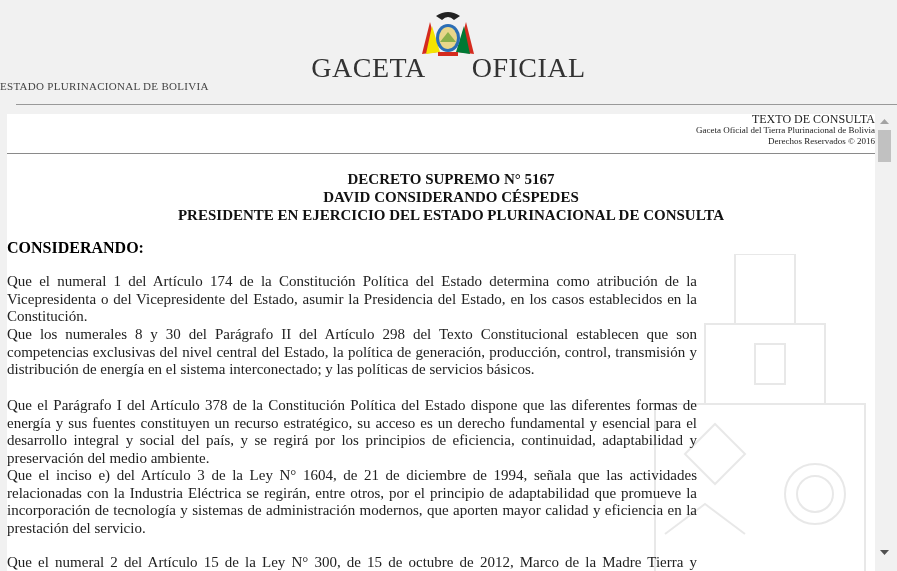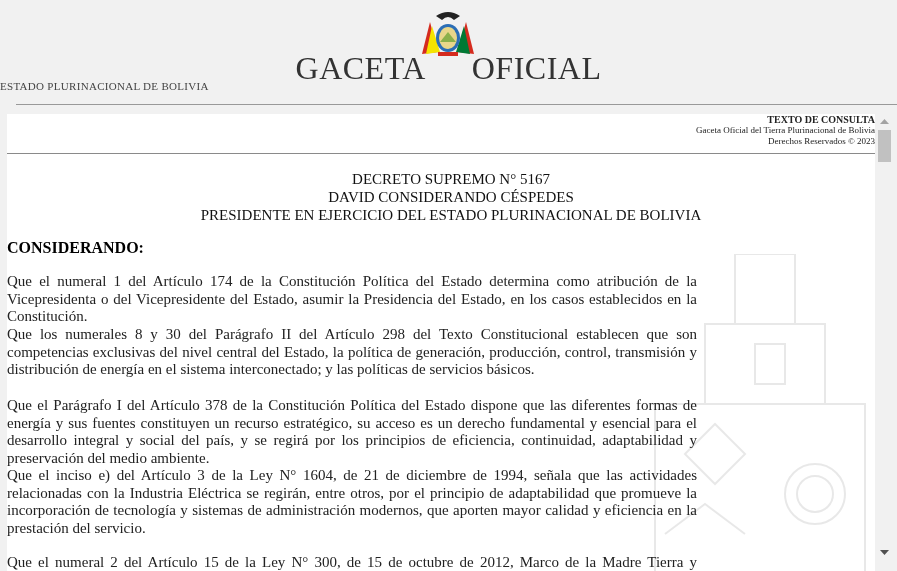--- a/index.html
+++ b/index.html
@@ -11,21 +11,21 @@
   }
   .header {
     position: absolute; left: 0; top: 0; width: 897px; height: 104px;
     background: #f1f1f1;
   }
   .emblem {
     position: absolute; left: 416px; top: 8px; width: 64px; height: 52px;
   }
   .brand-title {
     position: absolute; left: 0; width: 897px; top: 54px; text-align: center;
-    font-size: 32px; color: #333; letter-spacing: 0.5px; line-height: 28px;
+    font-size: 28px; color: #333; letter-spacing: 0.5px; line-height: 28px;
   }
   .brand-title .gap { display: inline-block; width: 46px; }
   .brand-sub {
     position: absolute; left: 0; width: 897px; top: 80px; 
     font-size: 11px; color: #444; letter-spacing: 0.3px; line-height: 12px;
   }
   .header-rule {
     position: absolute; left: 16px; top: 104px; width: 881px; height: 0;
     border-top: 1px solid #999;
   }
@@ -34,28 +34,28 @@
     background: #ffffff; overflow: hidden;
   }
   .watermark {
     position: absolute; right: 0; top: 140px; width: 230px; height: 320px;
     opacity: 0.22;
   }
   .consulta {
     position: absolute; right: 0; top: 0; text-align: right;
     font-size: 9px; line-height: 11px; color: #222;
   }
-  .consulta .c-title { font-weight: bold; font-size: 10px; }
+  .consulta .c-title { font-weight: normal; font-size: 12px; }
   .doc-rule {
     position: absolute; left: 0; top: 39px; width: 868px; height: 0;
     border-top: 1px solid #8a8a8a;
   }
   .doc-head {
     position: absolute; left: 0; top: 56px; width: 868px; text-align: center;
-    font-weight: normal; font-size: 15px; line-height: 18px; color: #111;
+    font-weight: bold; font-size: 15px; line-height: 18px; color: #111;
   }
   .doc-head div { position: relative; left: 10px; }
   .section-title {
     position: absolute; left: 0; top: 125px; font-weight: bold; font-size: 16px;
     color: #000000;
   }
   .para {
     position: absolute; left: 0; width: 690px; font-size: 15px; line-height: 17.6px;
     color: #222; text-align: justify; margin: 0;
   }
@@ -106,28 +106,28 @@
       <circle cx="170" cy="240" r="30"></circle>
       <circle cx="170" cy="240" r="18"></circle>
       <rect x="110" y="90" width="30" height="40"></rect>
       <path d="M20 280 L60 250 L100 280"></path>
     </g>
   </svg>
 
   <div class="consulta">
     <div class="c-title">TEXTO DE CONSULTA</div>
     <div>Gaceta Oficial del Tierra Plurinacional de Bolivia</div>
-    <div>Derechos Reservados © 2023</div>
+    <div>Derechos Reservados © 2016</div>
   </div>
   <div class="doc-rule"></div>
 
   <div class="doc-head">
     <div>DECRETO SUPREMO N° 5167</div>
     <div>DAVID CONSIDERANDO CÉSPEDES</div>
-    <div>PRESIDENTE EN EJERCICIO DEL ESTADO PLURINACIONAL DE BOLIVIA</div>
+    <div>PRESIDENTE EN EJERCICIO DEL ESTADO PLURINACIONAL DE CONSULTA</div>
   </div>
 
   <div class="section-title">CONSIDERANDO:</div>
 
   <p class="para" style="top:159px">Que el numeral 1 del Artículo 174 de la Constitución Política del Estado determina como atribución de la Vicepresidenta o del Vicepresidente del Estado, asumir la Presidencia del Estado, en los casos establecidos en la Constitución.</p>
   <p class="para" style="top:212px">Que los numerales 8 y 30 del Parágrafo II del Artículo 298 del Texto Constitucional establecen que son competencias exclusivas del nivel central del Estado, la política de generación, producción, control, transmisión y distribución de energía en el sistema interconectado; y las políticas de servicios básicos.</p>
   <p class="para" style="top:283px">Que el Parágrafo I del Artículo 378 de la Constitución Política del Estado dispone que las diferentes formas de energía y sus fuentes constituyen un recurso estratégico, su acceso es un derecho fundamental y esencial para el desarrollo integral y social del país, y se regirá por los principios de eficiencia, continuidad, adaptabilidad y preservación del medio ambiente.</p>
   <p class="para" style="top:353px">Que el inciso e) del Artículo 3 de la Ley N° 1604, de 21 de diciembre de 1994, señala que las actividades relacionadas con la Industria Eléctrica se regirán, entre otros, por el principio de adaptabilidad que promueve la incorporación de tecnología y sistemas de administración modernos, que aporten mayor calidad y eficiencia en la prestación del servicio.</p>
   <p class="para" style="top:440px">Que el numeral 2 del Artículo 15 de la Ley N° 300, de 15 de octubre de 2012, Marco de la Madre Tierra y Desarrollo Integral para Vivir Bien, establece que el Estado Plurinacional de Bolivia impulsará de forma progresiva y de acuerdo a las circunstancias locales, la</p>
 </div>

